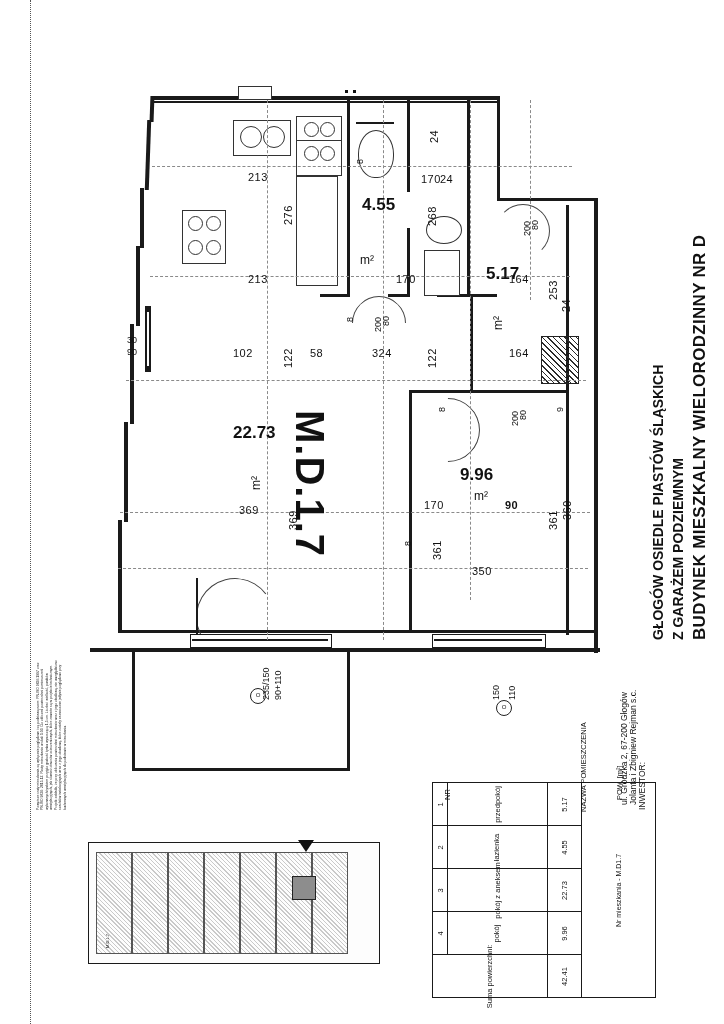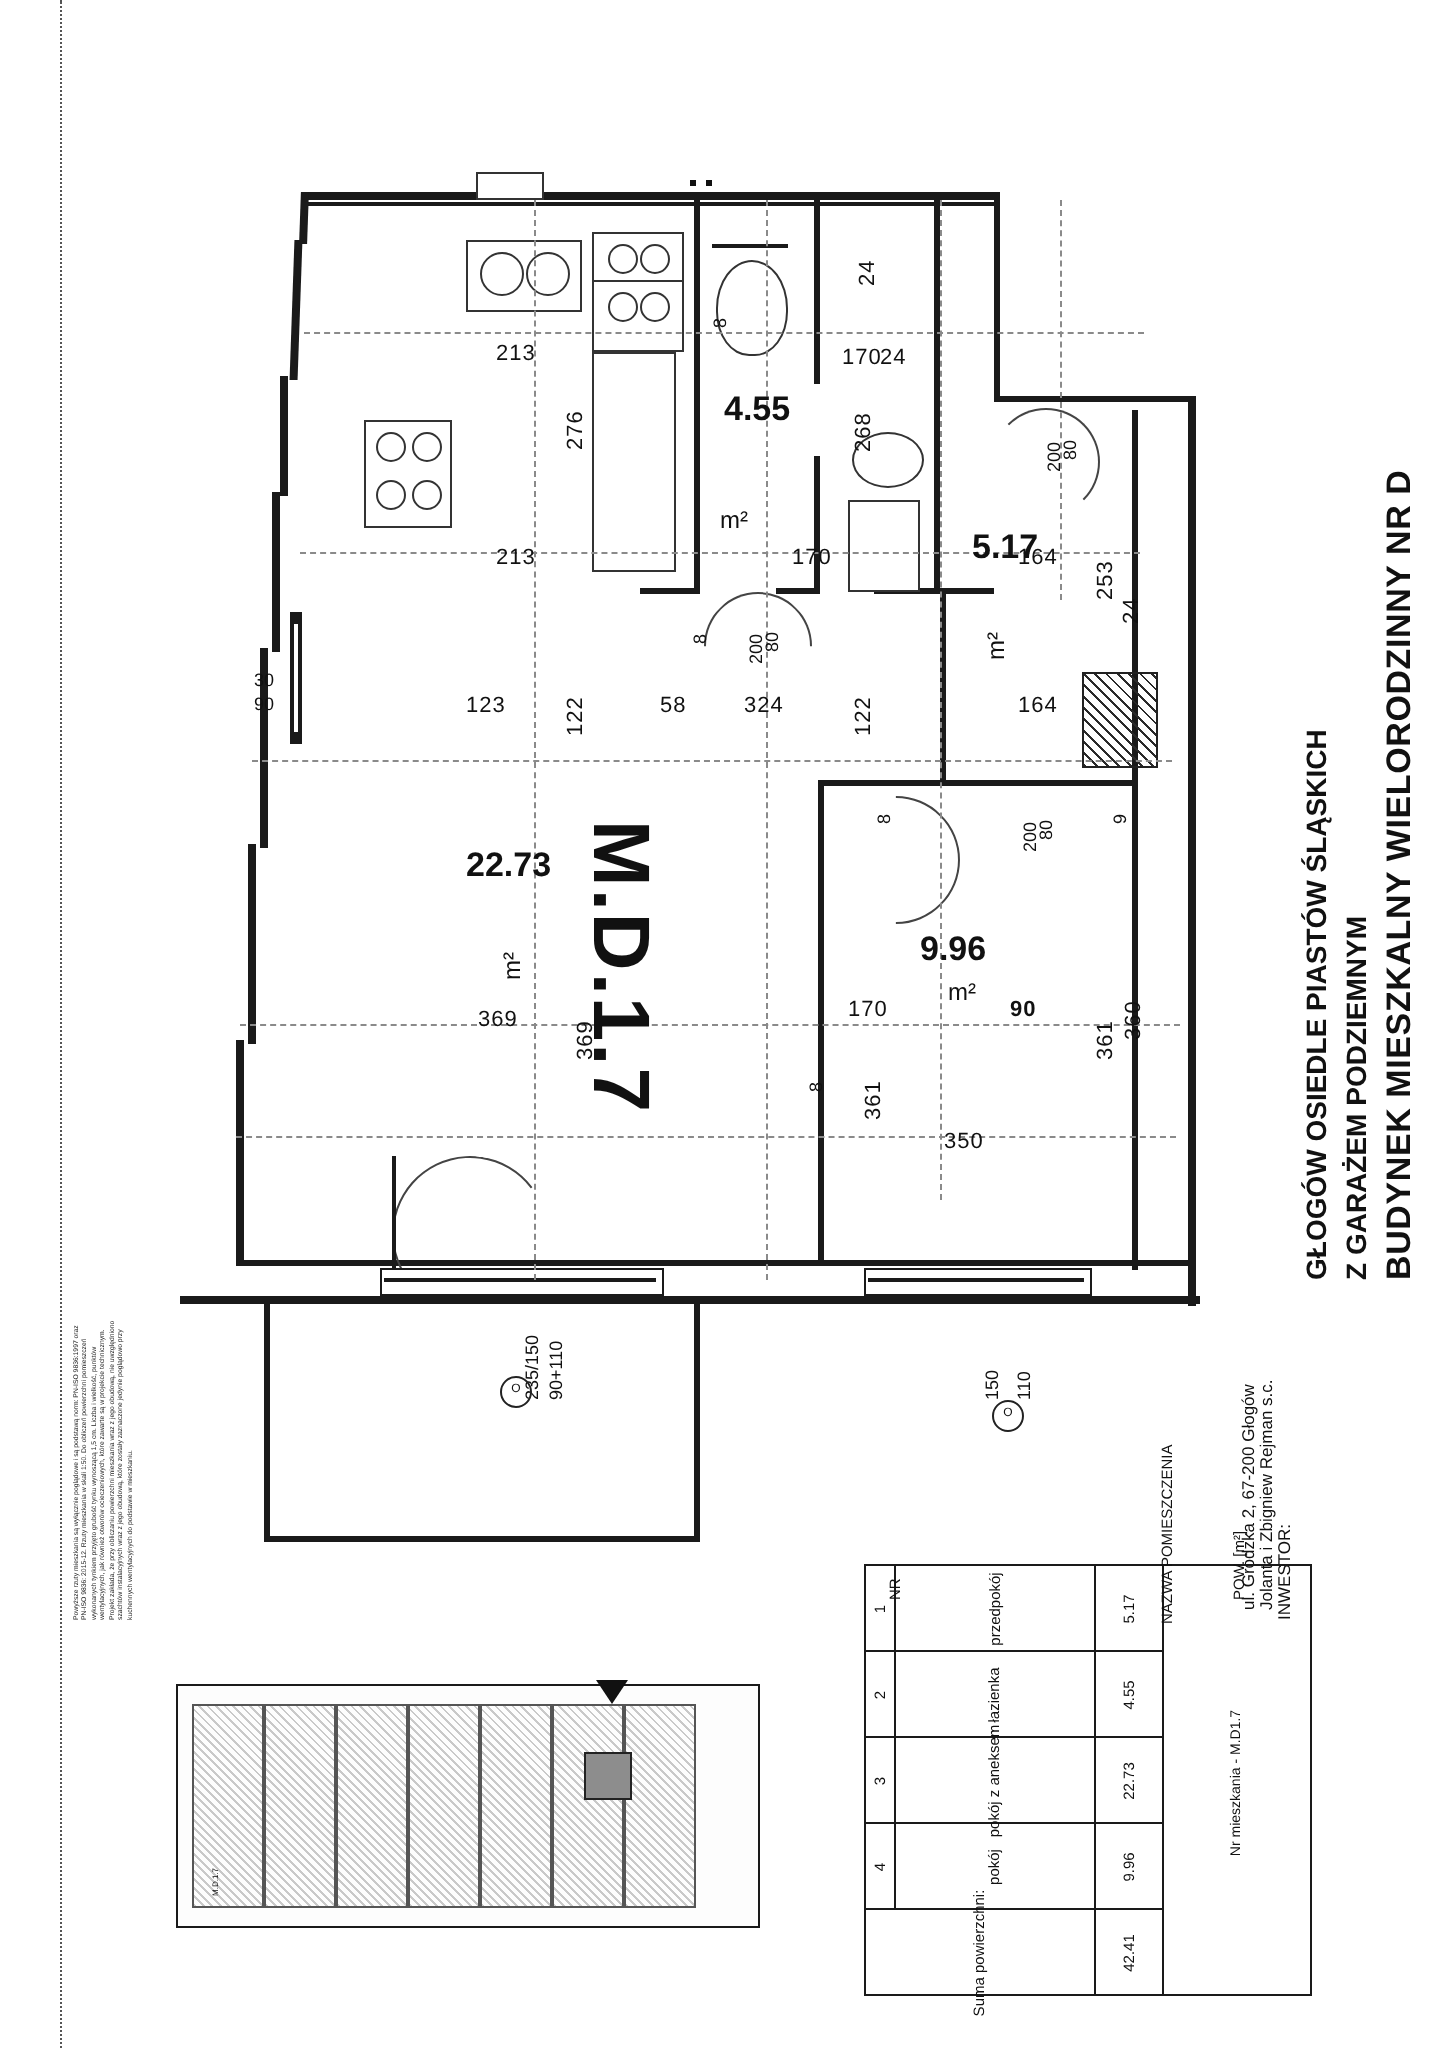--- a/index.html
+++ b/index.html
@@ -244,23 +244,23 @@
   <div class="txt dim" style="left:440px; top:174px;">24</div>
   <div class="txt dim rot90" style="left:429px; top:143px;">24</div>
 
   <div class="txt dim" style="left:248px; top:274px;">213</div>
   <div class="txt dim" style="left:396px; top:274px;">170</div>
   <div class="txt dim rot90" style="left:427px; top:226px;">268</div>
   <div class="txt dim" style="left:509px; top:274px;">164</div>
   <div class="txt dim rot90" style="left:548px; top:300px;">253</div>
   <div class="txt dim rot90" style="left:561px; top:312px;">24</div>
 
-  <div class="txt dim" style="left:233px; top:348px;">123</div>
+  <div class="txt dim" style="left:233px; top:348px;">102</div>
   <div class="txt dim rot90" style="left:283px; top:368px;">122</div>
-  <div class="txt dim" style="left:310px; top:348px;margin-left:20px;">58</div>
+  <div class="txt dim" style="left:310px; top:348px;">58</div>
   <div class="txt dim" style="left:372px; top:348px;">324</div>
   <div class="txt dim rot90" style="left:427px; top:368px;">122</div>
   <div class="txt dim" style="left:509px; top:348px;">164</div>
 
   <div class="txt dim-s" style="left:127px; top:336px;">30</div>
   <div class="txt dim-s" style="left:127px; top:348px;">90</div>
 
   <div class="txt dim" style="left:239px; top:505px;">369</div>
   <div class="txt dim rot90" style="left:288px; top:530px;">369</div>
 

